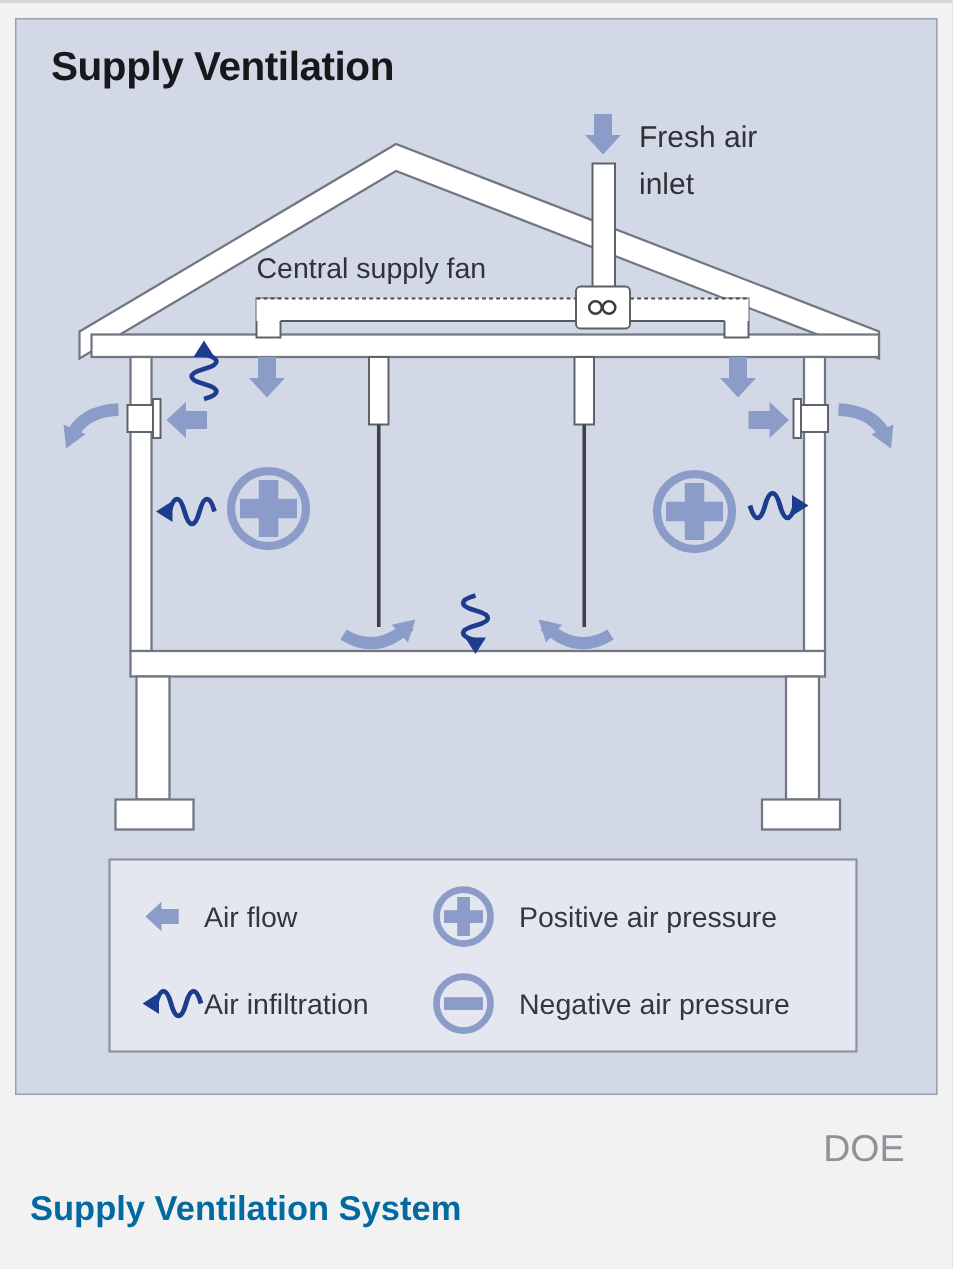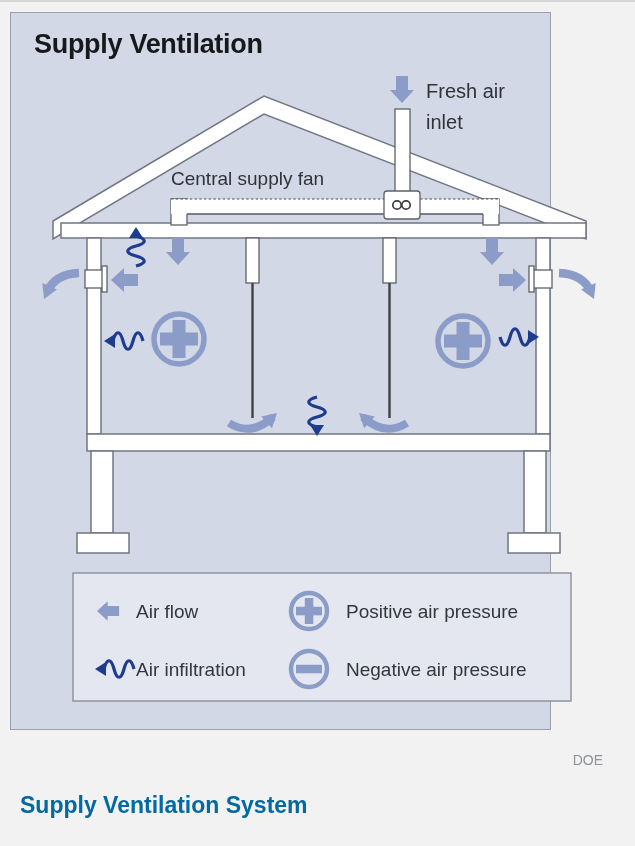--- a/index.html
+++ b/index.html
@@ -4,21 +4,21 @@
 <style>
   html,body{margin:0;padding:0}
   body{
     width:635px;height:846px;
     background:var(--page-bg,#f2f2f2);
     font-family:"Liberation Sans",sans-serif;
     position:relative;overflow:hidden;
   }
   .top-hairline{position:absolute;left:0;top:0;width:635px;height:2px;background:#d5d5d7}
   .figure-panel{
-    position:absolute;left:10px;top:12px;width:541px;height:718px;
+    position:absolute;left:10px;top:12px;width:615px;height:718px;
     background:var(--panel-bg,#d3d8e6);
     border:1.5px solid #99a0ab;box-sizing:border-box;
   }
   .figure-title{
     position:absolute;left:23px;top:16px;
     font-size:27px;font-weight:bold;letter-spacing:-0.3px;
     color:var(--title-ink,#16181b);
   }
   svg{position:absolute;left:0;top:0}
   .white-part{fill:#ffffff;stroke:var(--outline,#707682);stroke-width:1.5}
@@ -34,21 +34,21 @@
   .cross{fill:var(--accent,#8b9cc8)}
   .squig-wave{stroke:var(--navy,#1e3c8e);stroke-width:3.2;fill:none}
   .squig-head{fill:var(--navy,#1e3c8e)}
   .fan-blade{fill:#ffffff;stroke:#3a3d42;stroke-width:1.7}
   .diagram-label{font-family:"Liberation Sans",sans-serif;font-size:19px;fill:var(--label-ink,#2f3338)}
   .fresh-label{font-size:20px}
   .legend-box-rect{fill:var(--legend-bg,#e4e7f0);stroke:#8f959e;stroke-width:1.5}
   .legend-label{font-family:"Liberation Sans",sans-serif;font-size:19px;fill:#33373d}
   .credit{
     position:absolute;right:32px;top:752px;
-    font-size:14px;color:#8f9399;
+    font-size:25px;color:#8f9399;
   }
   .caption{
     position:absolute;left:20px;top:792px;
     font-size:23px;font-weight:bold;color:#0369a1;
   }
 </style>
 </head>
 <body style="background: rgb(242, 242, 242);">
 
 <div class="top-hairline"></div>

